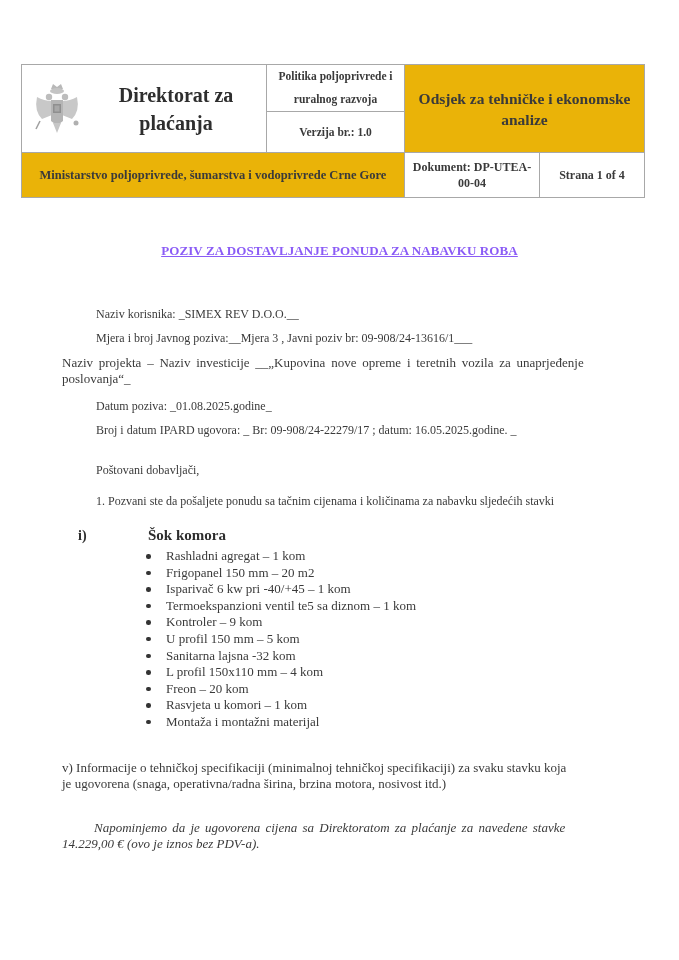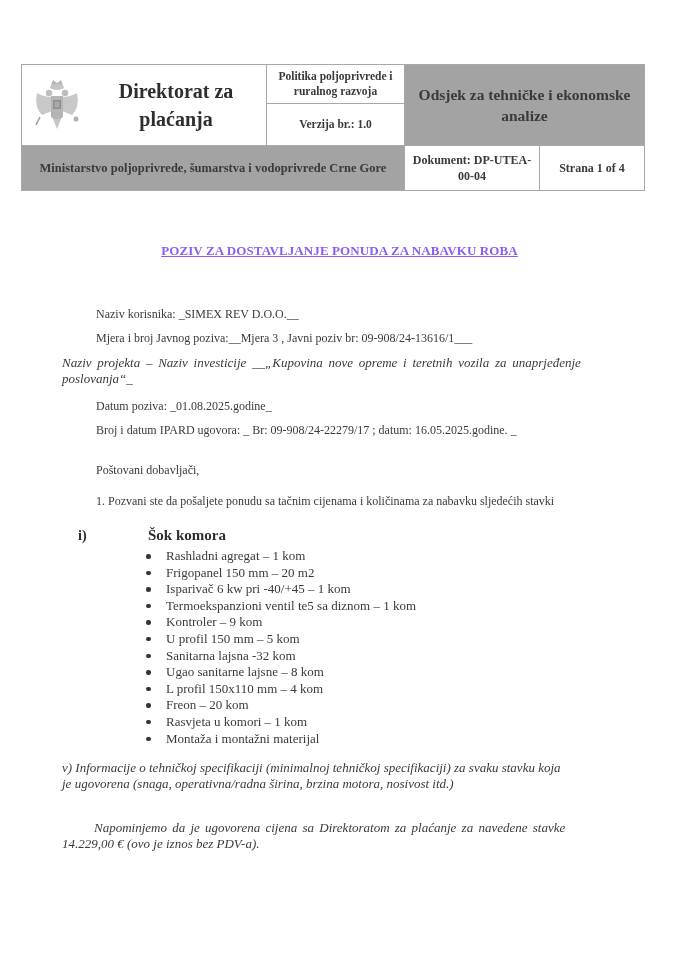--- a/index.html
+++ b/index.html
@@ -27,21 +27,21 @@
     }
     .hdr td {
       border: 1.5px solid #a8a8a8;
       padding: 0;
       vertical-align: middle;
       text-align: center;
       font-weight: bold;
       color: #3a3a3a;
     }
     .hdr .shade {
-      background: #a3a3a3;
+      background: #eab308;
       margin-left: 23px;
     }
     .logo-cell {
       height: 80px;
       position: relative;
     }
     .logo-wrap {
       display: flex;
       align-items: center;
       height: 80px;
@@ -57,21 +57,21 @@
       flex: 1;
       font-size: 20px;
       line-height: 28px;
       text-align: center;
       color: #2e2e2e;
       padding-right: 8px;
     }
     .small-cell {
       font-size: 11.5px;
       font-weight: bold;
-      line-height: 15px;
+      line-height: 23px;
       color: #444;
     }
     .odsjek {
       font-size: 15.5px;
       line-height: 21px;
       color: #333;
     }
     .ministry {
       font-size: 12.5px;
       line-height: 17px;
@@ -106,21 +106,20 @@
       margin-left: 48px;
     }
     .para {
       position: absolute;
       left: 62px;
       width: 580px;
       font-size: 13px;
       line-height: 16px;
       color: #3a3a3a;
       text-align: justify;
-      font-style: italic;
     }
     .roman {
       position: absolute;
       left: 78px;
       top: 528px;
       font-weight: bold;
       font-size: 14px;
       color: #2e2e2e;
     }
     .sec-title {
@@ -233,21 +232,20 @@
 <div class="sec-title">Šok komora</div>
 
 <ul class="items">
   <li><span class="bullet"></span><span>Rashladni agregat – 1 kom</span></li>
   <li><span class="bullet"></span><span>Frigopanel 150 mm – 20 m2</span></li>
   <li><span class="bullet"></span><span>Isparivač 6 kw pri -40/+45 – 1 kom</span></li>
   <li><span class="bullet"></span><span>Termoekspanzioni ventil te5 sa diznom – 1 kom</span></li>
   <li><span class="bullet"></span><span>Kontroler – 9 kom</span></li>
   <li><span class="bullet"></span><span>U profil 150 mm – 5 kom</span></li>
   <li><span class="bullet"></span><span>Sanitarna lajsna -32 kom</span></li>
-  <li><span class="bullet"></span><span>Ugao sanitarne lajsne – 8 kom</span></li>
   <li><span class="bullet"></span><span>L profil 150x110 mm – 4 kom</span></li>
   <li><span class="bullet"></span><span>Freon – 20 kom</span></li>
   <li><span class="bullet"></span><span>Rasvjeta u komori – 1 kom</span></li>
   <li><span class="bullet"></span><span>Montaža i montažni materijal</span></li>
 </ul>
 
 <div class="para" style="top:760px">
   <div style="white-space:nowrap">v) Informacije o tehničkoj specifikaciji (minimalnoj tehničkoj specifikaciji) za svaku stavku koja</div>
   <div>je ugovorena (snaga, operativna/radna širina, brzina motora, nosivost itd.)</div>
 </div>

